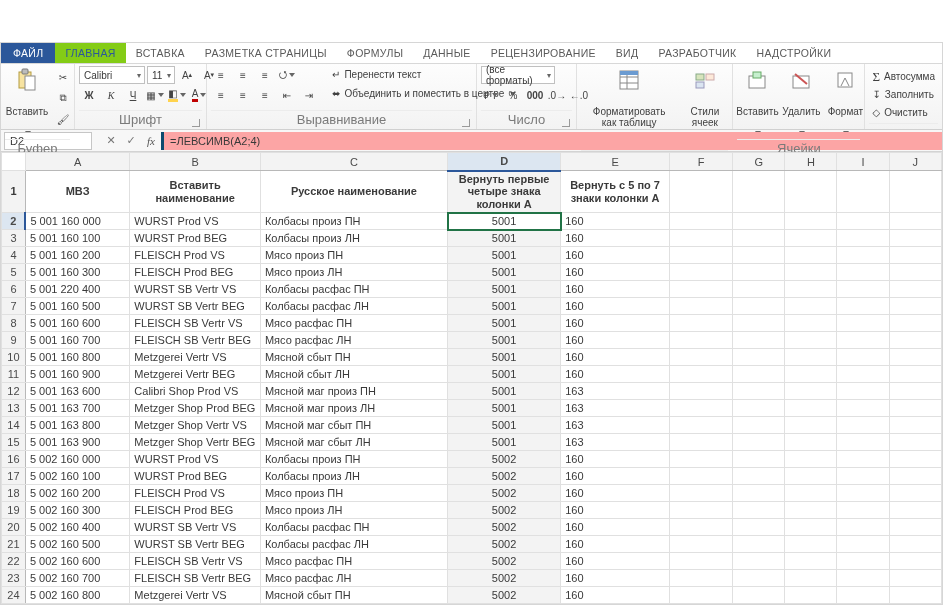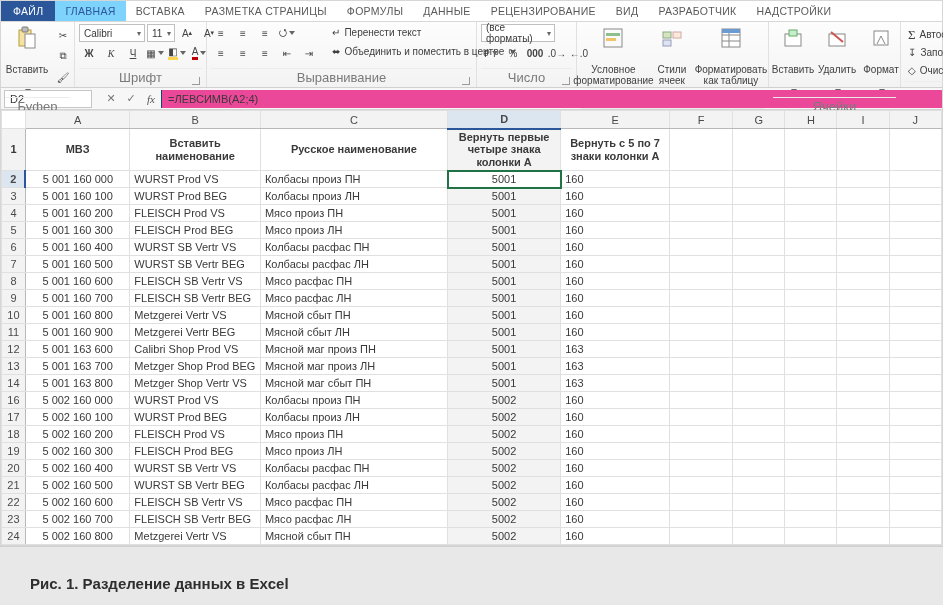--- a/index.html
+++ b/index.html
@@ -1,23 +1,23 @@
 <!DOCTYPE html>
 <html><head>
   <meta charset="utf-8">
   <style>
     * { box-sizing: border-box; margin: 0; padding: 0; font-family: "Segoe UI", Tahoma, sans-serif; }
     body { background: #fff; width: 943px; font-size: 11px; color: #393939; }
 
-    .window { border: 1px solid #d6d6d6; }
+    .window { border: 1px solid #d6d6d6; margin-top: 42px; }
 
     .tabbar { display: flex; background: #fff; border-bottom: 1px solid #d8d8d8; height: 21px; font-size: 10.5px; }
     .tab { padding: 4px 10px 0 10px; color: #5a5a5a; cursor: pointer; letter-spacing: .3px; }
     .tab.file { background: #2b579a; color: #fff; padding: 4px 12px; }
-    .tab.active { background: #7dd3fc; color: #2b579a; }
+    .tab.active { background: #84cc16; color: #2b579a; }
 
     .ribbon { display: flex; background: linear-gradient(#fdfdfd,#f3f3f3); border-bottom: 1px solid #d0d0d0; height: 66px; }
     .group { border-right: 1px solid #e1e1e1; display: flex; flex-direction: column; justify-content: space-between; padding: 2px 4px 0 4px; }
     .group-body { flex: 1; display: flex; align-items: flex-start; gap: 4px; }
     .group-label { font-size: 13px; color: #7a7a7a; text-align: center; padding: 1px 0 2px 0; border-top: 1px solid #ececec; margin-top: 2px; position: relative; }
     .dialog-launcher { position:absolute; right:2px; bottom:2px; width:8px; height:8px; border:1px solid #9a9a9a; border-top:none; border-left:none; }
 
     .big-btn { display: flex; flex-direction: column; align-items: center; justify-content: center; gap: 14px; padding: 2px 4px; cursor: pointer; font-size: 10px; color:#404040; min-width:44px; text-align:center; line-height:1.1; }
     .big-btn .ico { width: 24px; height: 24px; display:flex; align-items:center; justify-content:center; }
 
@@ -29,33 +29,33 @@
     .btn-sm { width:20px; height:18px; border:1px solid transparent; display:flex; align-items:center; justify-content:center; font-size:10px; color:#444; cursor:pointer;}
     .btn-b { font-weight:bold; }
     .btn-i { font-style:italic; font-family:serif;}
     .btn-u { text-decoration:underline; }
 
     .namebox-row { display:flex; align-items:center; height:22px; border-bottom:1px solid #d3d3d3; background:#f7f7f7; }
     .namebox { width:88px; border:1px solid #c6c6c6; background:#fff; height:18px; margin:0 3px; font-size:11px; padding:0 5px; display:flex; align-items:center; }
     .fx-btns { display:flex; gap:0; margin-left:6px;}
     .fx-btn{ width:20px; height:20px; display:flex; align-items:center; justify-content:center; cursor:pointer; color:#777; font-size:11px;}
     .fx-label{ font-style:italic; font-family: "Cambria Math", serif; color:#555; }
-    .formula-bar { flex:1; border-left:1px solid #0c4a6e; height:18px; padding:0 6px; background:#ec4899; font-size:11px; display:flex; align-items:center; }
+    .formula-bar { flex:1; border-left:3px solid #0c4a6e; height:18px; padding:0 6px; background:#fca5a5; font-size:11px; display:flex; align-items:center; }
 
     .sheet { position:relative; background:#fff; }
     .grid { border-collapse:collapse; width:100%; table-layout:fixed; }
     .grid th, .grid td { border:1px solid #e0e0e0; height:17px; font-size:11px; padding:0 4px; background:#fff; }
     .grid .colhdr { background:#f3f3f3; color:#4a4a4a; text-align:center; font-weight:normal; height:18px; border-bottom:1px solid #b8b8b8;}
     .grid .colhdr.selcol { background:#dce6f1; font-weight:bold; border-bottom:2px solid #2b579a;}
     .grid .rowhdr { background:#f3f3f3; color:#4a4a4a; text-align:center; width:22px; font-weight:normal; border-right:1px solid #b8b8b8;}
     .grid .rowhdr.selrow { background:#dce6f1; font-weight:bold; border-right:2px solid #2b579a;}
     .corner{ background:#f3f3f3; width:22px;}
 
     .grid .h1 th { height:42px; font-weight:bold; color:#3a3a3a; text-align:center; line-height:1.15; vertical-align:middle;}
-    .grid td.r{ text-align:center; }
+    .grid td.r{ text-align:left; }
     .grid td.c{ text-align:center;}
     .colD{ background:#f3f3f3 !important;}
     .selcell { outline:2px solid #217346; outline-offset:-1px; background:#fff !important; text-align:center;}
 
     .caption-area{ background:#e8e8e8; border-top:1px solid #d0d0d0; padding:28px 30px 22px 30px; font-size:15px; font-weight:bold; color:#2e2e2e;}
 
     svg{display:block;}
     .tri{width:0;height:0;border-left:3px solid transparent;border-right:3px solid transparent;border-top:4px solid #666;display:inline-block;margin-left:2px;}
   </style>
 </head>
@@ -187,50 +187,39 @@
       </div>
     </div>
     <div class="group-label"><span>Число</span><span class="dialog-launcher"></span></div>
   </div>
 
   <div class="group" style="width:192px;">
     <div class="group-body">
       <div class="big-btn">
         <span class="ico">
               <svg width="22" height="22">
-                <rect x="2" y="2" width="18" height="18" fill="none" stroke="#888"></rect>
-                <rect x="4" y="6" width="14" height="3" fill="#8fbf8f"></rect>
-                <rect x="4" y="11" width="10" height="3" fill="#f3c36b"></rect>
+                <rect x="2" y="2" width="18" height="18" fill="#fff" stroke="#888"></rect>
+                <line x1="2" y1="8" x2="20" y2="8" stroke="#888"></line>
+                <line x1="2" y1="14" x2="20" y2="14" stroke="#888"></line>
+                <line x1="9" y1="2" x2="9" y2="20" stroke="#888"></line>
+                <rect x="2" y="2" width="18" height="4" fill="#6b9bd1"></rect>
               </svg>
             </span>
-        <span>Условное форматирование</span>
+        <span>Форматировать как таблицу</span>
             <span class="tri"></span>
       </div>
       <div class="big-btn">
         <span class="ico">
               <svg width="22" height="22">
                 <rect x="2" y="5" width="8" height="6" fill="#d7e4bc" stroke="#8a8"></rect>
                 <rect x="12" y="5" width="8" height="6" fill="#fde9d9" stroke="#caa"></rect>
                 <rect x="2" y="13" width="8" height="6" fill="#dbe5f1" stroke="#99b"></rect>
               </svg>
             </span>
         <span>Стили ячеек</span>
-            <span class="tri"></span>
-      </div>
-      <div class="big-btn">
-        <span class="ico">
-              <svg width="22" height="22">
-                <rect x="2" y="2" width="18" height="18" fill="#fff" stroke="#888"></rect>
-                <line x1="2" y1="8" x2="20" y2="8" stroke="#888"></line>
-                <line x1="2" y1="14" x2="20" y2="14" stroke="#888"></line>
-                <line x1="9" y1="2" x2="9" y2="20" stroke="#888"></line>
-                <rect x="2" y="2" width="18" height="4" fill="#6b9bd1"></rect>
-              </svg>
-            </span>
-        <span>Форматировать как таблицу</span>
             <span class="tri"></span>
       </div>
     </div>
     <div class="group-label">Стили</div>
   </div>
 
   <div class="group" style="width:132px;">
     <div class="group-body">
       <div class="big-btn" style="min-width:40px;">
         <span class="ico">
@@ -388,21 +377,21 @@
             <td class="c colD">5001</td>
             <td>160</td>
             <td></td>
             <td></td>
             <td></td>
             <td></td>
             <td></td>
           </tr>
           <tr>
             <th class="rowhdr">6</th>
-            <td class="r">5 001 160 400</td>
+            <td class="r">5 001 220 400</td>
             <td>WURST SB Vertr VS</td>
             <td>Колбасы расфас ПН</td>
             <td class="c colD">5001</td>
             <td>160</td>
             <td></td>
             <td></td>
             <td></td>
             <td></td>
             <td></td>
           </tr>
@@ -504,20 +493,33 @@
             <td>Мясной маг сбыт ПН</td>
             <td class="c colD">5001</td>
             <td>163</td>
             <td></td>
             <td></td>
             <td></td>
             <td></td>
             <td></td>
           </tr>
           <tr>
+            <th class="rowhdr">15</th>
+            <td class="r">5 001 163 900</td>
+            <td>Metzger Shop Vertr BEG</td>
+            <td>Мясной маг сбыт ЛН</td>
+            <td class="c colD">5001</td>
+            <td>163</td>
+            <td></td>
+            <td></td>
+            <td></td>
+            <td></td>
+            <td></td>
+          </tr>
+          <tr>
             <th class="rowhdr">16</th>
             <td class="r">5 002 160 000</td>
             <td>WURST Prod VS</td>
             <td>Колбасы произ ПН</td>
             <td class="c colD">5002</td>
             <td>160</td>
             <td></td>
             <td></td>
             <td></td>
             <td></td>

